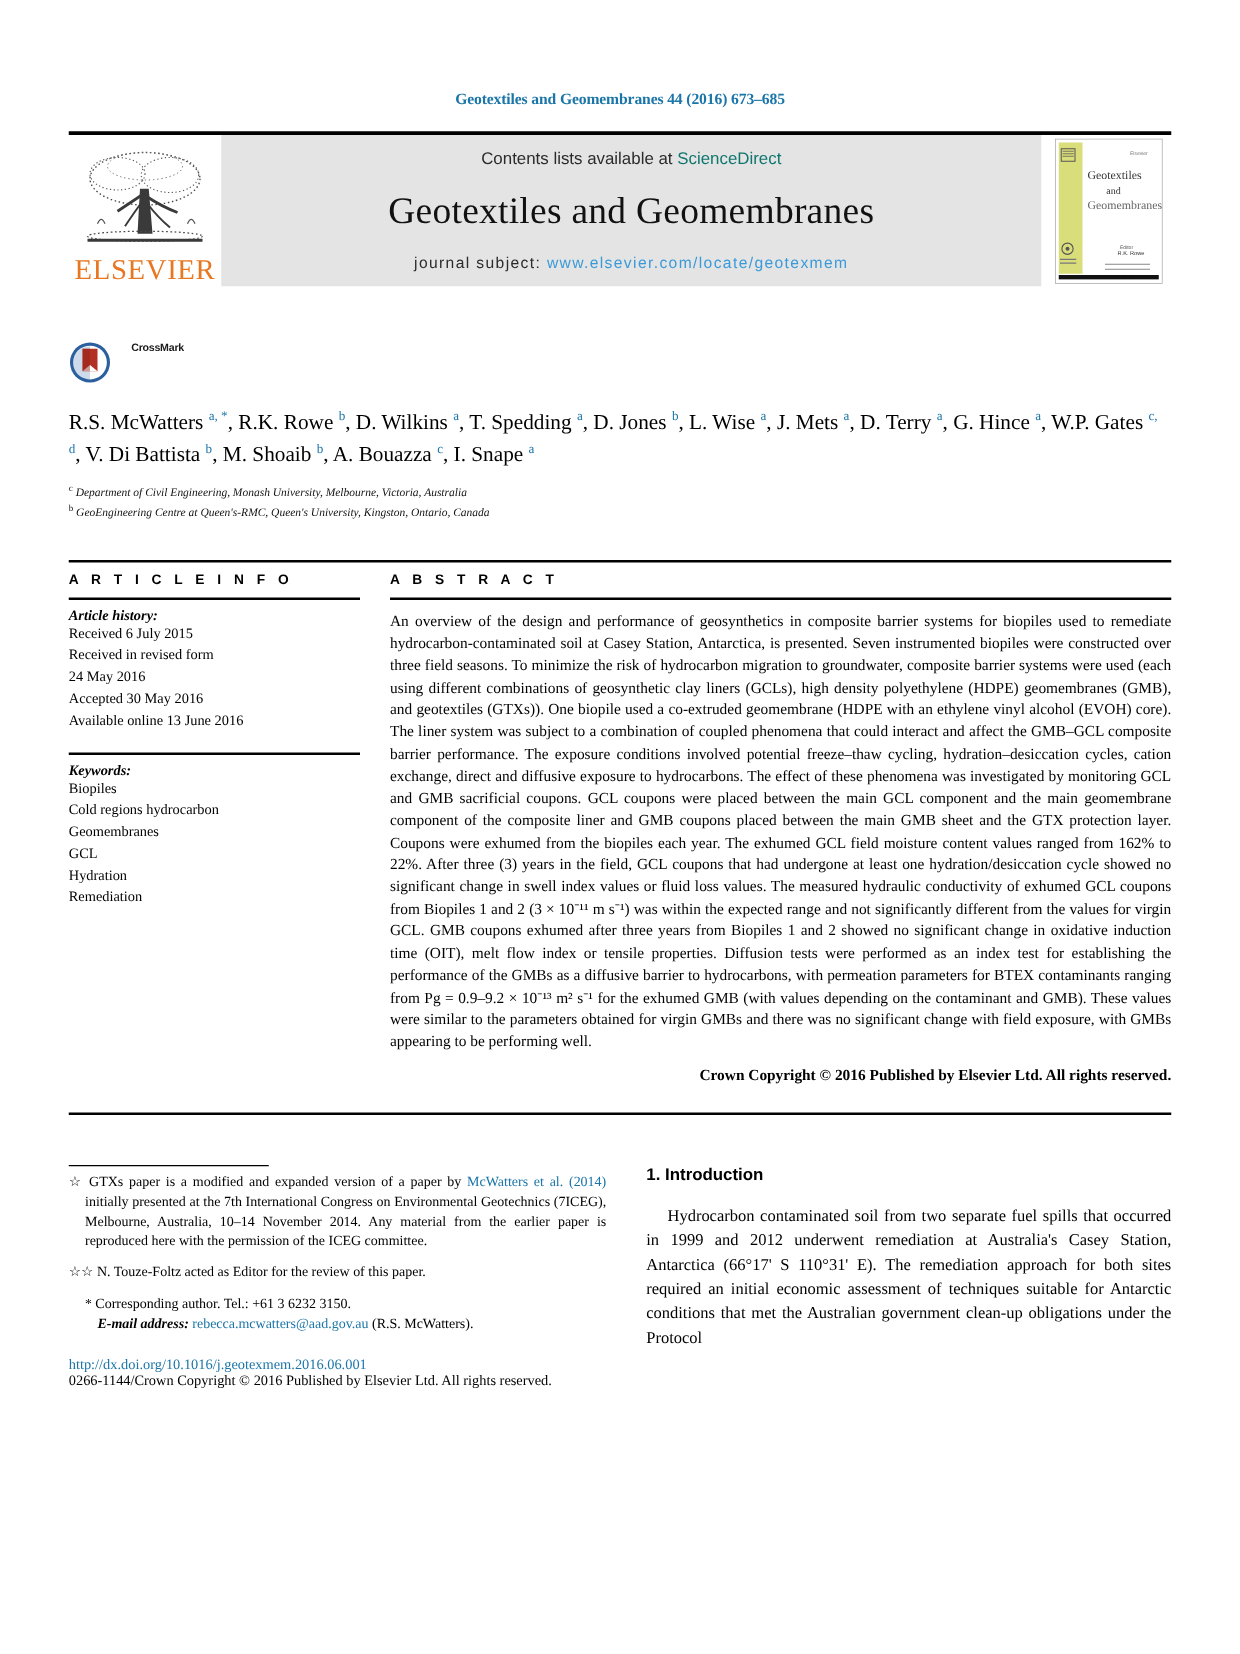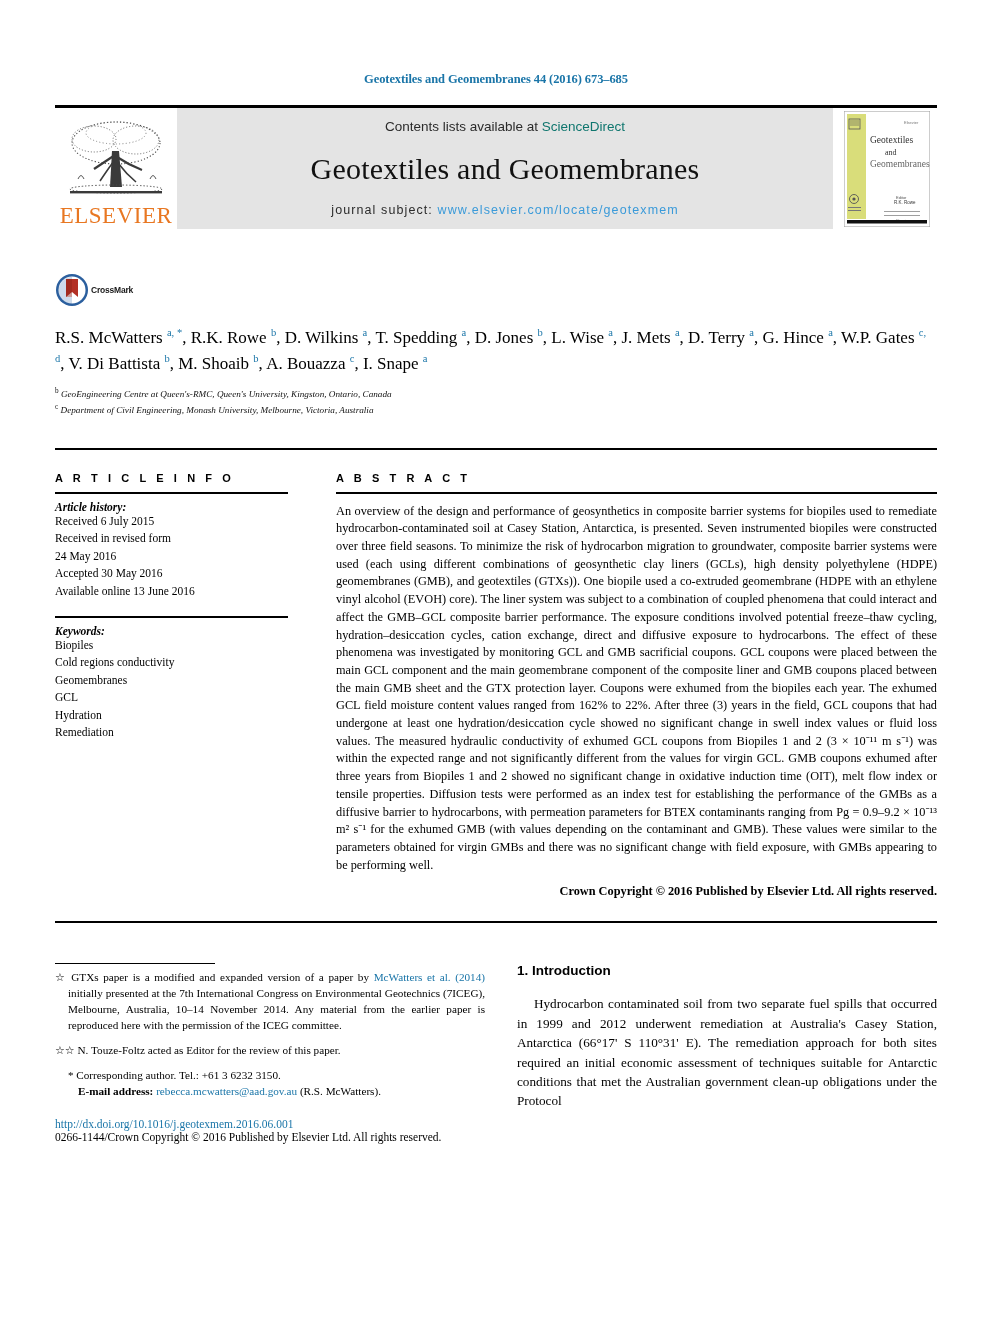--- a/index.html
+++ b/index.html
@@ -112,22 +112,21 @@
     line-height: 1.30;
     font-weight: 400;
     color: #000;
     padding-right: 14px;
     max-width: 720px;
   }
   .paper-title .daggers { font-size: 15px; vertical-align: super; }
   .crossmark {
     flex: 0 0 92px;
     display: flex;
-    align-items: center;
-    gap: 2px;
+    gap: 16px;
     padding-top: 4px;
   }
   .crossmark-label {
     font-family: "Liberation Sans", sans-serif;
     font-size: 8.5px;
     font-weight: bold;
     color: #1a1a1a;
     letter-spacing: -0.2px;
   }
 
@@ -148,23 +147,23 @@
     font-size: 9.2px;
     line-height: 1.62;
     color: #111;
   }
   .affiliations sup { font-style: normal; font-size: 7.2px; }
 
   
   .info-abstract {
     margin: 30px 55px 0 55px;
     border-top: 2.5px solid #000;
-    padding-top: 22px;
-    display: flex;
-    gap: 48px;
+    padding-top: 8px;
+    display: flex;
+    gap: 24px;
   }
   .col-info { flex: 0 0 233px; }
   .col-abs { flex: 1 1 auto; }
 
   .sec-heading {
     font-family: "Liberation Sans", sans-serif;
     font-size: 11px;
     font-weight: bold;
     letter-spacing: 3.6px;
     color: #000;
@@ -224,21 +223,21 @@
   }
   .footnote {
     font-family: "Liberation Serif", serif;
     font-size: 11.2px;
     line-height: 1.42;
     text-align: justify;
     margin-bottom: 9px;
   }
   .footnote .marker { font-size: 11px; }
   .link { color: #1a75a8; }
-  .footnote .ital { font-weight: bold; }
+  .footnote .ital { font-style: italic; font-weight: bold; }
   .indent-fn { padding-left: 13px; text-indent: -13px; }
 
   .doi-line {
     font-family: "Liberation Serif", serif;
     font-size: 11.5px;
     color: #1a75a8;
     margin-top: 18px;
   }
   .issn-line {
     font-family: "Liberation Serif", serif;
@@ -339,43 +338,43 @@
       </svg>
       <span class="crossmark-label">CrossMark</span>
     </div>
   </div>
 
   <div class="authors">
     <span>R.S. McWatters <sup>a, <span class="star">*</span></sup>, </span><span>R.K. Rowe <sup>b</sup>, </span><span>D. Wilkins <sup>a</sup>, </span><span>T. Spedding <sup>a</sup>, </span><span>D. Jones <sup>b</sup>, </span><span>L. Wise <sup>a</sup>, </span><span>J. Mets <sup>a</sup>, </span><span>D. Terry <sup>a</sup>, </span><span>G. Hince <sup>a</sup>, </span><span>W.P. Gates <sup>c, d</sup>, </span><span>V. Di Battista <sup>b</sup>, </span><span>M. Shoaib <sup>b</sup>, </span><span>A. Bouazza <sup>c</sup>, </span><span>I. Snape <sup>a</sup></span>
   </div>
 
   <div class="affiliations">
+    <div><sup>c</sup> <span>Department of Civil Engineering, Monash University, Melbourne, Victoria, Australia</span></div>
     <div><sup>b</sup> <span>GeoEngineering Centre at Queen's-RMC, Queen's University, Kingston, Ontario, Canada</span></div>
-    <div><sup>c</sup> <span>Department of Civil Engineering, Monash University, Melbourne, Victoria, Australia</span></div>
   </div>
 
   <div class="info-abstract">
 
     <div class="col-info">
       <div class="sec-heading">A R T I C L E   I N F O</div>
       <div class="rule"></div>
       <div class="hist-label">Article history:</div>
       <div class="hist-list">
         <div>Received 6 July 2015</div>
         <div>Received in revised form</div>
         <div>24 May 2016</div>
         <div>Accepted 30 May 2016</div>
         <div>Available online 13 June 2016</div>
       </div>
       <div class="kw-block">
         <div class="rule"></div>
         <div class="kw-label">Keywords:</div>
         <div class="kw-list">
           <div>Biopiles</div>
-          <div>Cold regions conductivity</div>
+          <div>Cold regions hydrocarbon</div>
           <div>Geomembranes</div>
           <div>GCL</div>
           <div>Hydration</div>
           <div>Remediation</div>
         </div>
       </div>
     </div>
 
     <div class="col-abs">
       <div class="sec-heading">A B S T R A C T</div>

